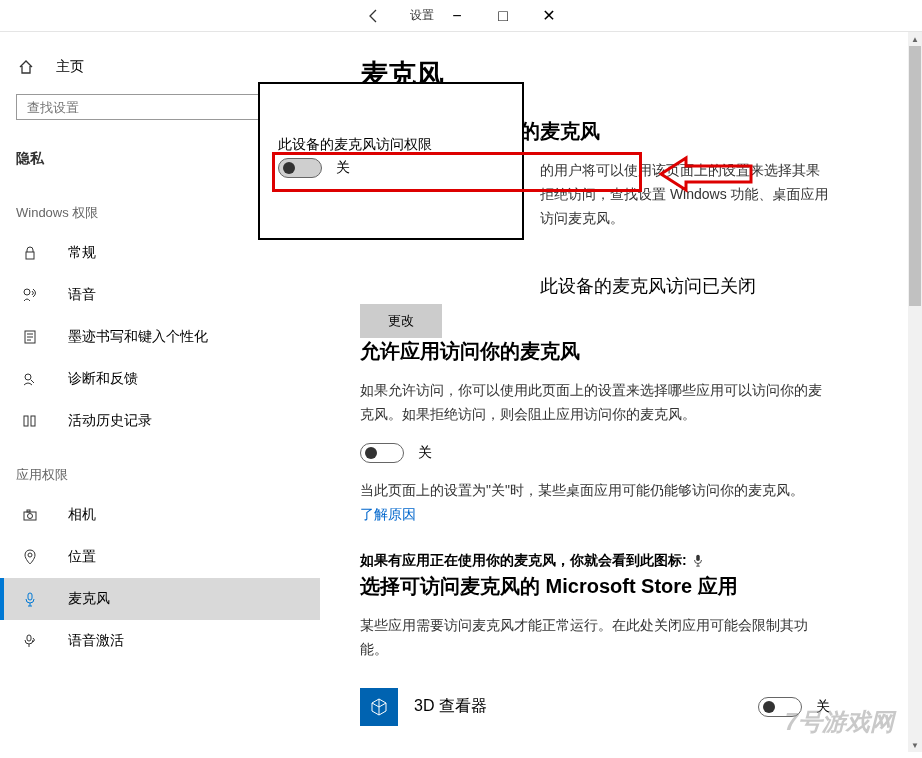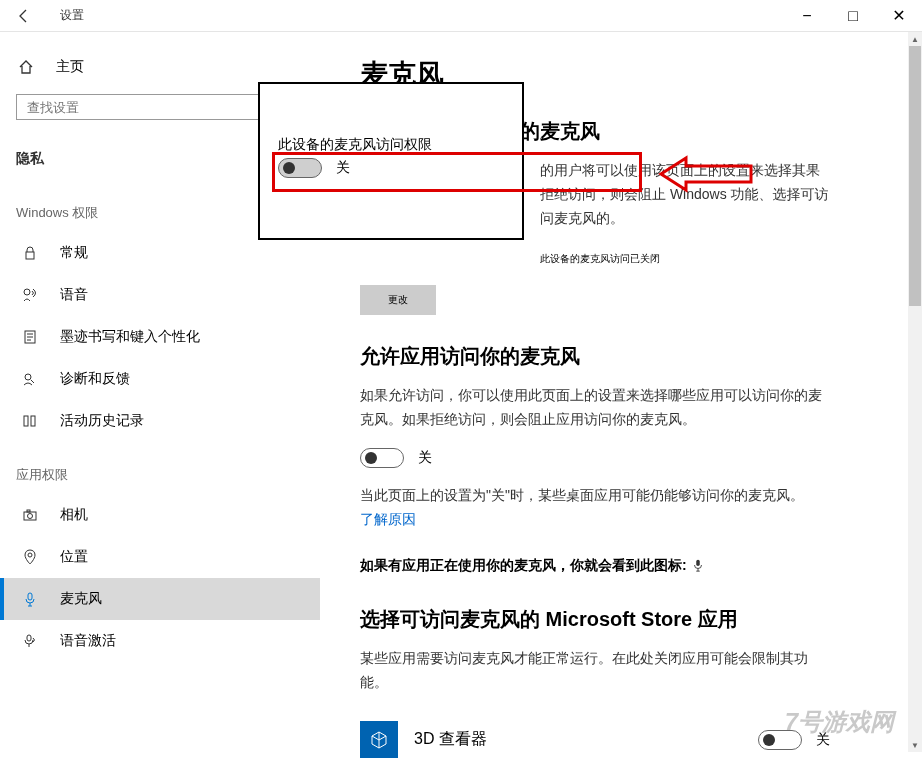--- a/index.html
+++ b/index.html
@@ -1,45 +1,45 @@
 <!DOCTYPE html>
 <html><head>
   <meta charset="utf-8">
   <style>
     * { margin: 0; padding: 0; box-sizing: border-box; font-family: "Microsoft YaHei", "Segoe UI", sans-serif; }
     body { background: #fff; width: 922px; height: 758px; overflow: hidden; position: relative; }
     
-    .titlebar { height: 32px; display: flex; align-items: center; justify-content: space-between; background: #fff; border-bottom: 1px solid #e5e5e5; }
+    .titlebar { height: 32px; display: flex; align-items: center; justify-content: center; background: #fff; border-bottom: 1px solid #e5e5e5; }
     .titlebar-left { display: flex; align-items: center; }
     .back-btn { width: 48px; height: 32px; display: flex; align-items: center; justify-content: center; cursor: pointer; }
     .app-title { font-size: 12px; margin-left: 12px; color: #333; }
     .window-controls { display: flex; }
     .win-ctrl { width: 46px; height: 32px; display: flex; align-items: center; justify-content: center; cursor: pointer; }
     
     .container { display: flex; height: calc(100% - 32px); }
     .sidebar { width: 320px; padding: 16px 0 0 0; overflow-y: auto; }
     .home-row { display: flex; align-items: center; padding: 10px 16px; cursor: pointer; font-size: 14px; }
     .home-row .icon { width: 20px; margin-right: 20px; display: inline-flex; justify-content: center; }
     .search-wrap { padding: 0 16px; margin: 8px 0 18px; }
     .search-box { width: 100%; height: 26px; border: 1px solid #999; padding: 0 36px 0 10px; font-size: 13px; background: #fff; }
     .search-wrap { position: relative; }
     .search-icon-btn { position: absolute; right: 24px; top: 50%; transform: translateY(-50%); }
     
     .sidebar-section-title { font-size: 14px; font-weight: 600; padding: 12px 16px 12px 16px; color: #333; }
     .sidebar-group-title { font-size: 13px; color: #666; padding: 24px 16px 10px 16px; }
     
-    .sidebar-item { display: flex; align-items: center; padding: 12px 16px; cursor: pointer; font-size: 14px; border-left: 4px solid transparent; }
+    .sidebar-item { display: flex; align-items: center; padding: 12px 16px; cursor: pointer; font-size: 14px; border-left: 4px solid transparent; gap: 8px; }
     .sidebar-item.active { background: #d9d9d9; border-left-color: #0078d4; }
     .sidebar-item .icon { width: 20px; margin-right: 20px; display: inline-flex; justify-content: center; color: #444; }
     
     .content { flex: 1; padding: 24px 40px 0 40px; overflow-y: auto; position: relative; }
     .page-title { font-size: 28px; font-weight: 600; margin-bottom: 24px; }
-    .section-title { font-size: 20px; font-weight: 600; margin-bottom: 14px; margin-top: 28px; }
+    .section-title { font-size: 20px; font-weight: 600; margin-bottom: 14px; }
     .section-desc { font-size: 14px; color: #333; line-height: 1.7; margin-bottom: 14px; max-width: 470px; }
-    .change-btn { background: #ccc; border: none; padding: 8px 28px; font-size: 10px; cursor: pointer; margin-top: 19px; }
+    .change-btn { background: #ccc; border: none; padding: 8px 28px; font-size: 13px; cursor: pointer; margin-top: 6px; }
     .toggle-row { display: flex; align-items: center; margin: 16px 0; }
     .toggle { width: 44px; height: 20px; border: 1px solid #666; border-radius: 10px; position: relative; cursor: pointer; background: #fff; }
     .toggle::after { content: ""; width: 12px; height: 12px; background: #333; border-radius: 50%; position: absolute; top: 3px; left: 4px; }
     .toggle-label { margin-left: 14px; font-size: 14px; }
     .link { color: #0066cc; cursor: pointer; font-size: 14px; }
     .mic-line { font-size: 14px; line-height: 1.8; display: flex; align-items: center; flex-wrap: wrap; gap: 4px; font-weight: bold; }
     
     .app-row { display: flex; align-items: center; justify-content: space-between; padding: 12px 0; max-width: 470px; }
     .app-row-left { display: flex; align-items: center; }
     .app-tile { width: 38px; height: 38px; background: #0063b1; display: flex; align-items: center; justify-content: center; margin-right: 16px; }
@@ -192,22 +192,22 @@
           </svg>
         </span>
       <span>语音激活</span>
     </div>
   </div>
 
   <div class="content">
     <h1 class="page-title">麦克风</h1>
     
     <h2 class="section-title" style="margin-top:8px">允许访问此设备上的麦克风</h2>
-    <p class="section-desc" style="padding-left:180px">的用户将可以使用该页面上的设置来选择其果拒绝访问，则会阻止 Windows 功能、选择可访问麦克风的。</p>
-    <p style="font-size:10px;margin-top:22px;padding-left:180px">此设备的麦克风访问已关闭</p>
+    <p class="section-desc" style="padding-left:180px">的用户将可以使用该页面上的设置来选择其果拒绝访问，查找设置 Windows 功能、桌面应用访问麦克风。</p>
+    <p style="font-size:18px;margin-top:44px;padding-left:180px">此设备的麦克风访问已关闭</p>
     <button class="change-btn">更改</button>
     
     <h2 class="section-title">允许应用访问你的麦克风</h2>
     <p class="section-desc">如果允许访问，你可以使用此页面上的设置来选择哪些应用可以访问你的麦克风。如果拒绝访问，则会阻止应用访问你的麦克风。</p>
     <div class="toggle-row">
       <div class="toggle"></div>
       <span class="toggle-label">关</span>
     </div>
     <p class="section-desc" style="margin-bottom:2px">当此页面上的设置为"关"时，某些桌面应用可能仍能够访问你的麦克风。</p>
     <span class="link">了解原因</span>

